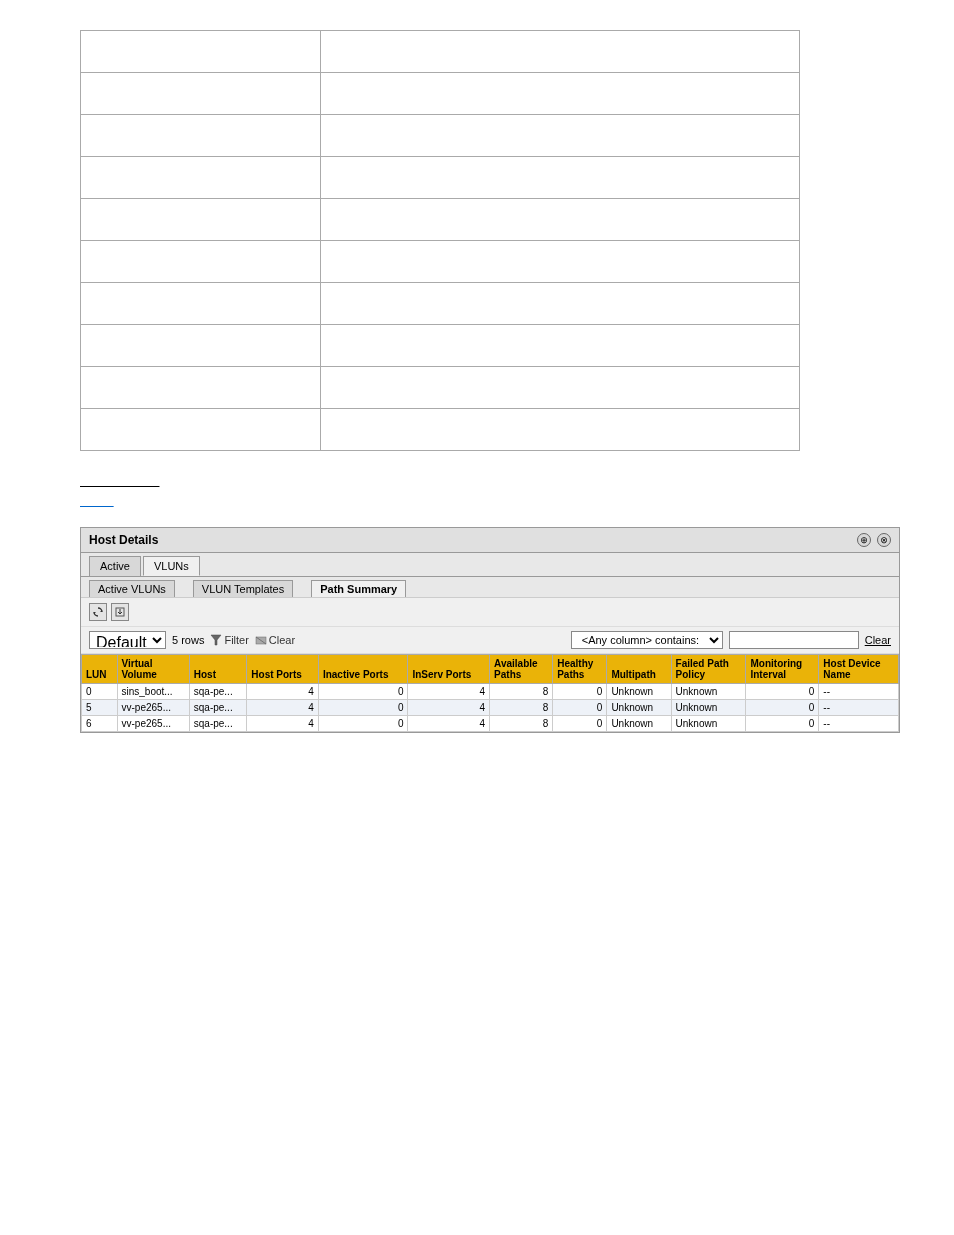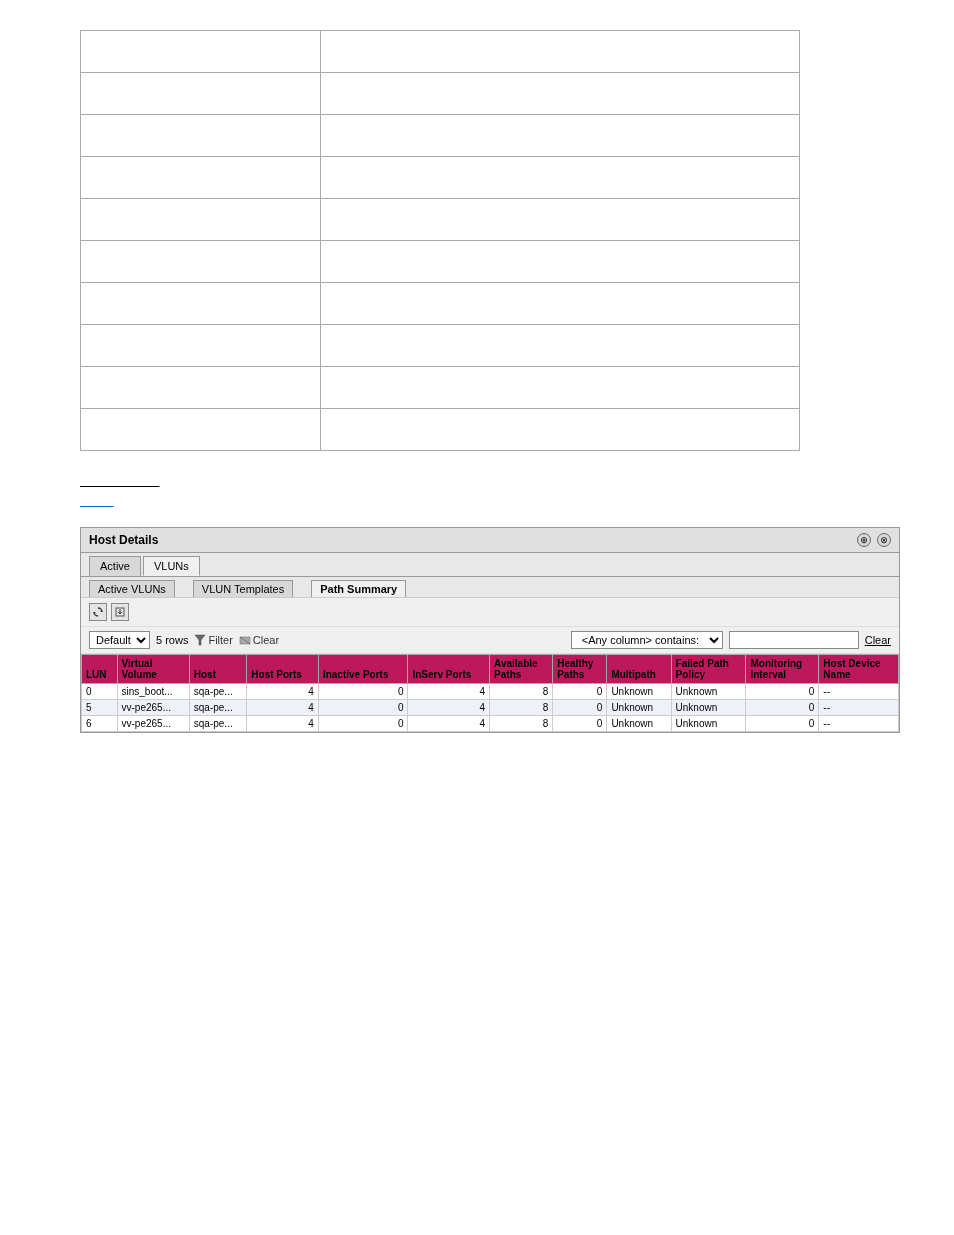--- a/index.html
+++ b/index.html
@@ -155,21 +155,21 @@
     .panel-filter-bar {
       padding: 4px 8px;
       display: flex;
       align-items: center;
       gap: 6px;
       background: #f0f0f0;
       border-bottom: 1px solid #ddd;
       flex-wrap: wrap;
     }
     .filter-dropdown {
-      font-size: 11px;
+      font-size: 16px;
       padding: 1px 2px;
       border: 1px solid #888;
       background: #fff;
       height: 18px;
     }
     .filter-rows-count {
       font-size: 11px;
     }
     .filter-icon-link {
       font-size: 11px;
@@ -202,21 +202,21 @@
       text-decoration: underline;
     }
 
     
     .data-table {
       width: 100%;
       border-collapse: collapse;
       font-size: 10px;
     }
     .data-table th {
-      background: #be185d;
+      background: #eab308;
       border: 1px solid #aaa;
       padding: 3px 4px;
       text-align: left;
       font-weight: bold;
       vertical-align: bottom;
       white-space: nowrap;
     }
     .data-table td {
       border: 1px solid #ccc;
       padding: 2px 4px;

